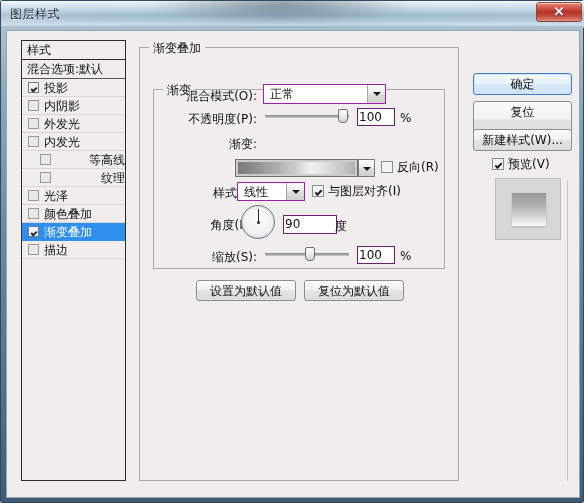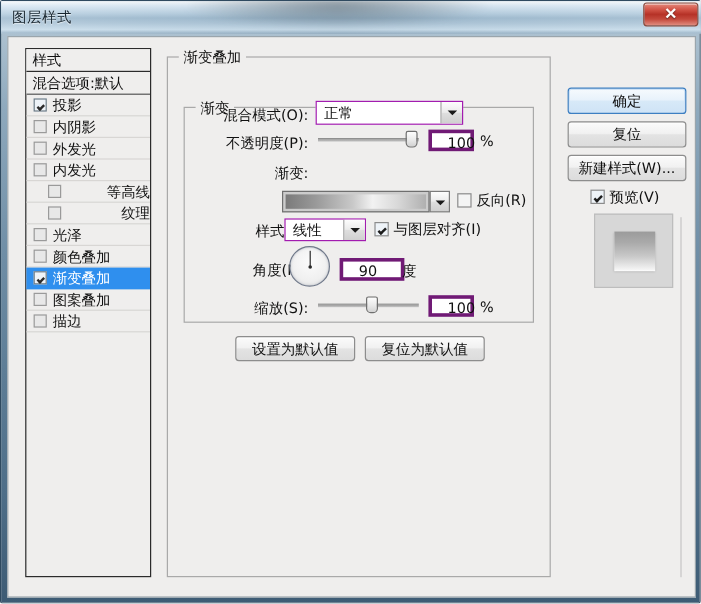--- a/index.html
+++ b/index.html
@@ -172,24 +172,24 @@
     position: absolute; left: 5px; top: 7px;
     width: 0; height: 0;
     border-left: 4px solid transparent;
     border-right: 4px solid transparent;
     border-top: 4px solid #1a1a1a;
   }
   .numbox {
     position: absolute;
     box-sizing: border-box;
     background: #ffffff;
-    border: 3px solid #701a75;
+    border: 1px solid #701a75;
     font-size: 12px; color: #111;
     line-height: 16px;
-    padding-left: 13px;
+    padding-left: 1px;
     cursor: text;
   }
   .unit { position: absolute; font-size: 12px; color: #111; }
   
   .slider { position: absolute; height: 14px; }
   .slider .track {
     position: absolute; left: 0; right: 0; top: 6px;
     height: 2px;
     background: linear-gradient(180deg,#9b9b9b 0%, #c8c8c8 100%);
     border-top: 1px solid #8f8f8f;
@@ -357,24 +357,20 @@
         <div class="fx-item">
           <span class="cb"></span>
           <span class="fx-label">颜色叠加</span>
         </div>
         <div class="fx-item sel">
           <span class="cb on"></span>
           <span class="fx-label">渐变叠加</span>
         </div>
         <div class="fx-item">
           <span class="cb"></span>
-          <span class="fx-label">图案叠加</span>
-        </div>
-        <div class="fx-item">
-          <span class="cb"></span>
           <span class="fx-label">描边</span>
         </div>
       </div>
 
       <div class="group" id="outer-group">
         <span class="legend">渐变叠加</span>
       </div>
 
       <div class="group" id="inner-group">
         <span class="legend">渐变</span>
@@ -433,21 +429,21 @@
       </div>
       <div class="numbox" style="left:350px; top:215px; width:38px; height:18px;">
         <span>100</span>
       </div>
       <span class="unit" style="left:393px; top:218px;">%</span>
 
       <div class="btn" style="left:189px; top:249px; width:100px; height:21px; line-height:20px;">设置为默认值</div>
       <div class="btn" style="left:297px; top:249px; width:100px; height:21px; line-height:20px;">复位为默认值</div>
 
       <div class="btn default" style="left:466px; top:42px; width:99px; height:22px; line-height:21px;">确定</div>
-      <div class="btn" style="left:466px; top:70px; width:99px; height:22px; line-height:21px;">复位</div>
+      <div class="btn" style="left:466px; top:70px; width:99px; height:38px; line-height:21px;">复位</div>
       <div class="btn" style="left:466px; top:98px; width:99px; height:22px; line-height:21px;">新建样式(W)...</div>
 
       <div class="chk on" style="left:485px; top:125px;">
         <span class="box"></span>
         <span class="txt">预览(V)</span>
       </div>
 
       <div class="preview-box" style="left:488px; top:147px; width:66px; height:62px;">
         <div class="chip"></div>
       </div>

